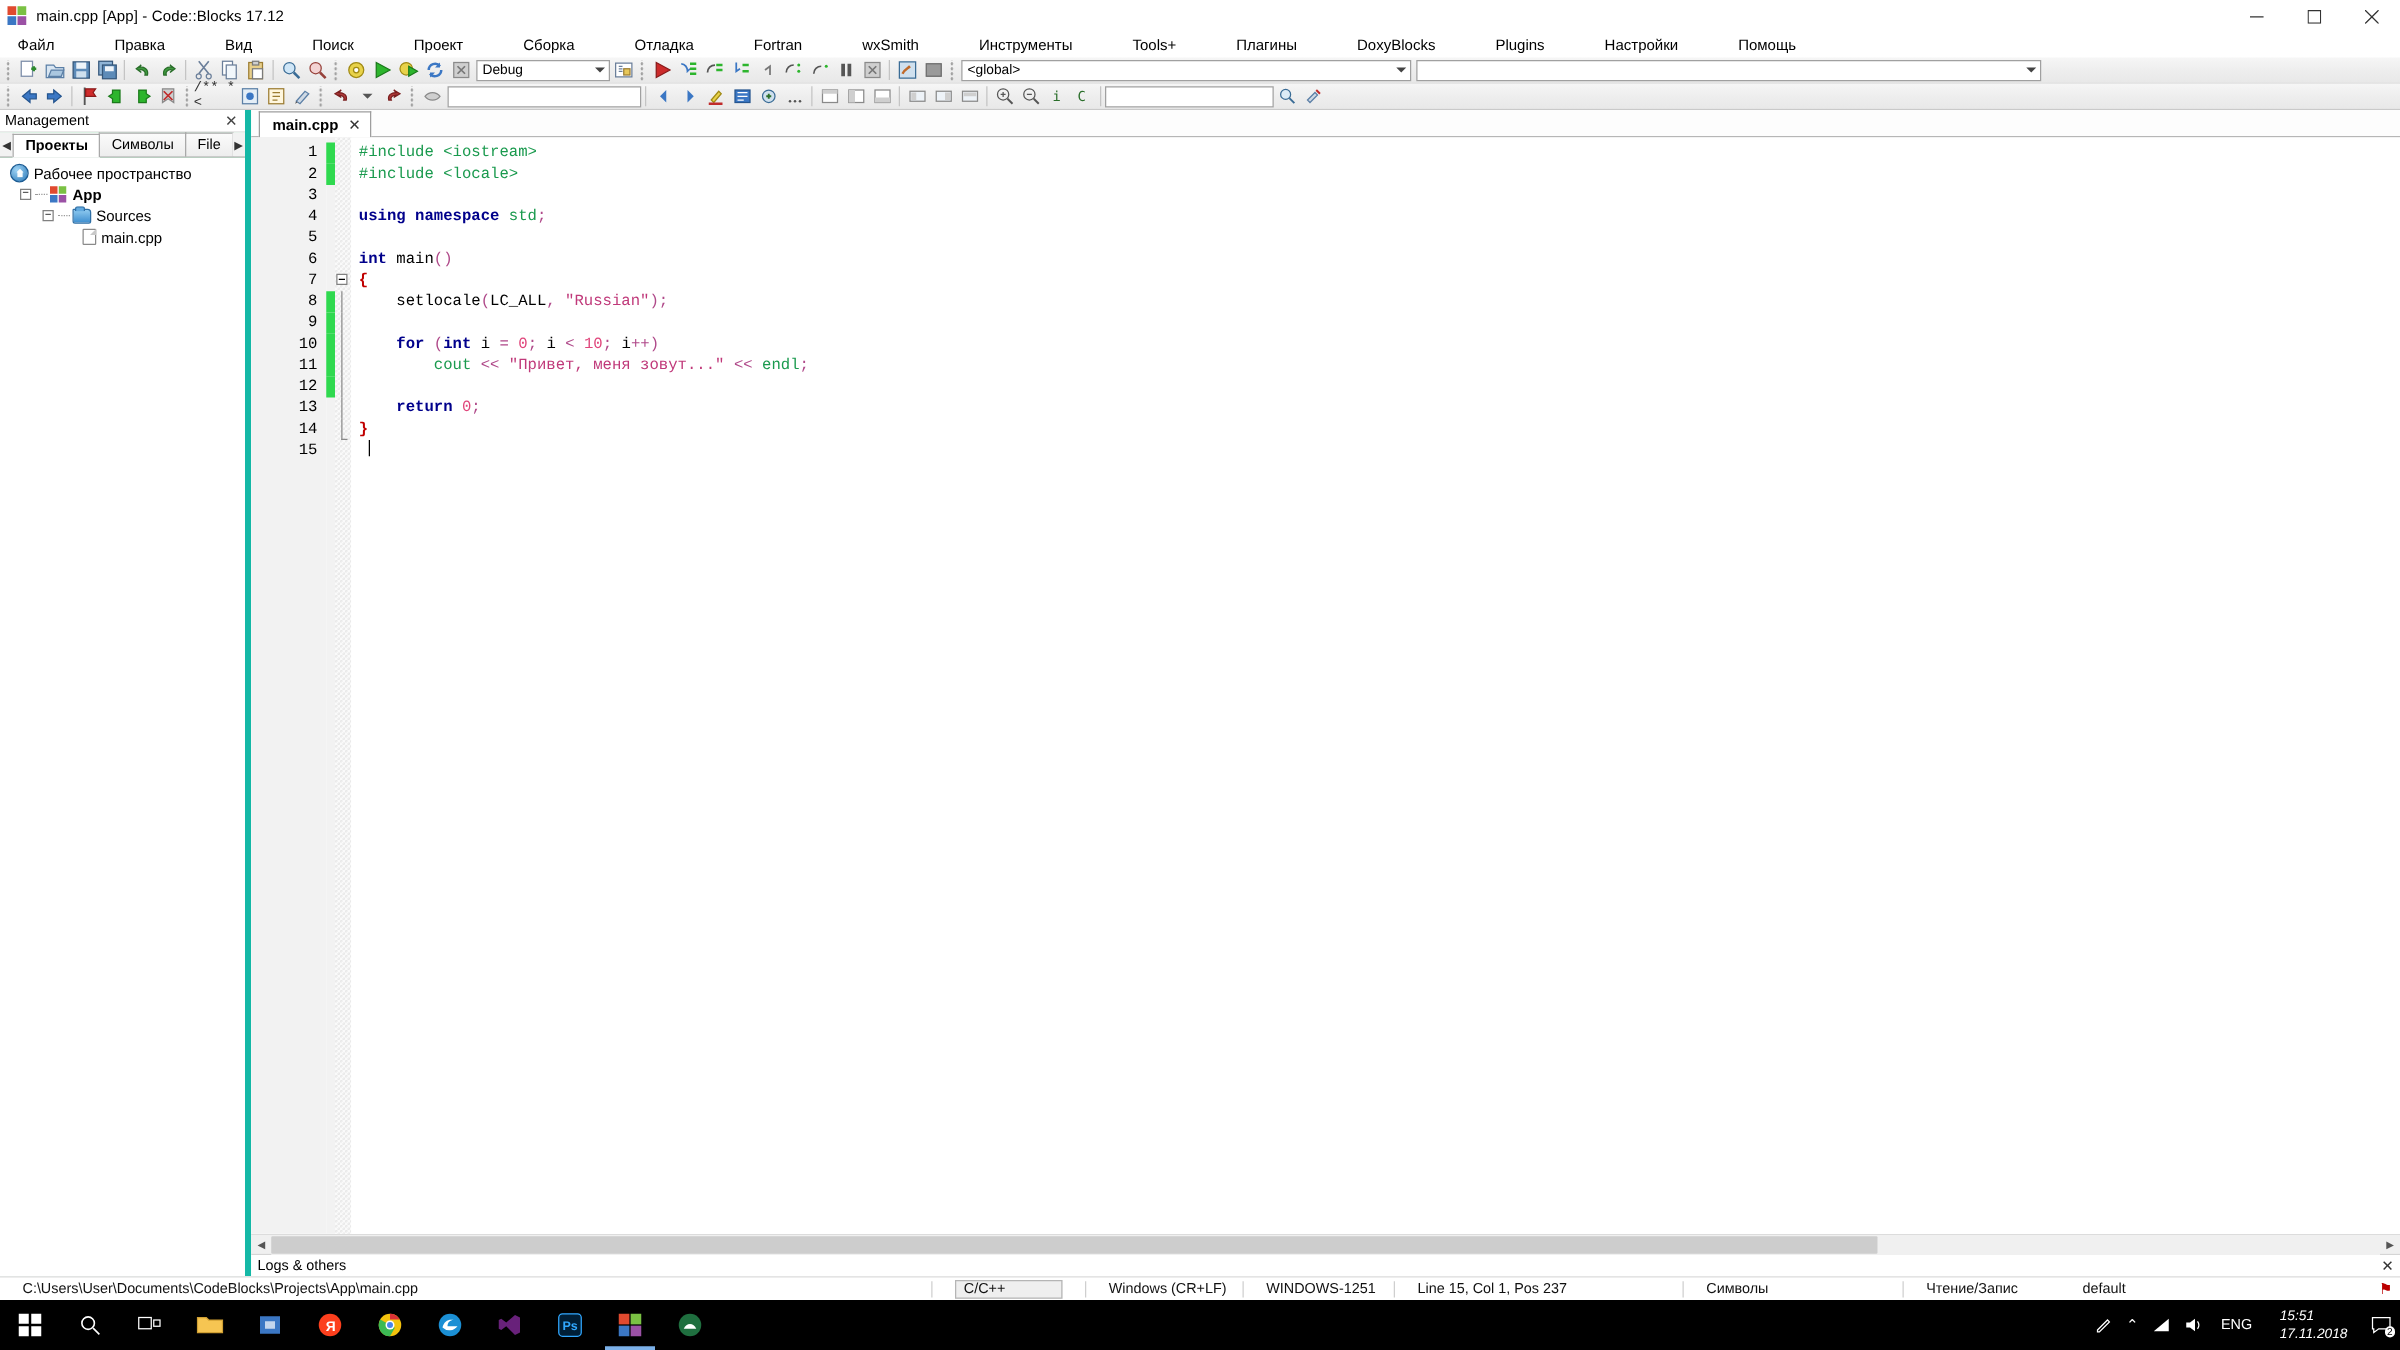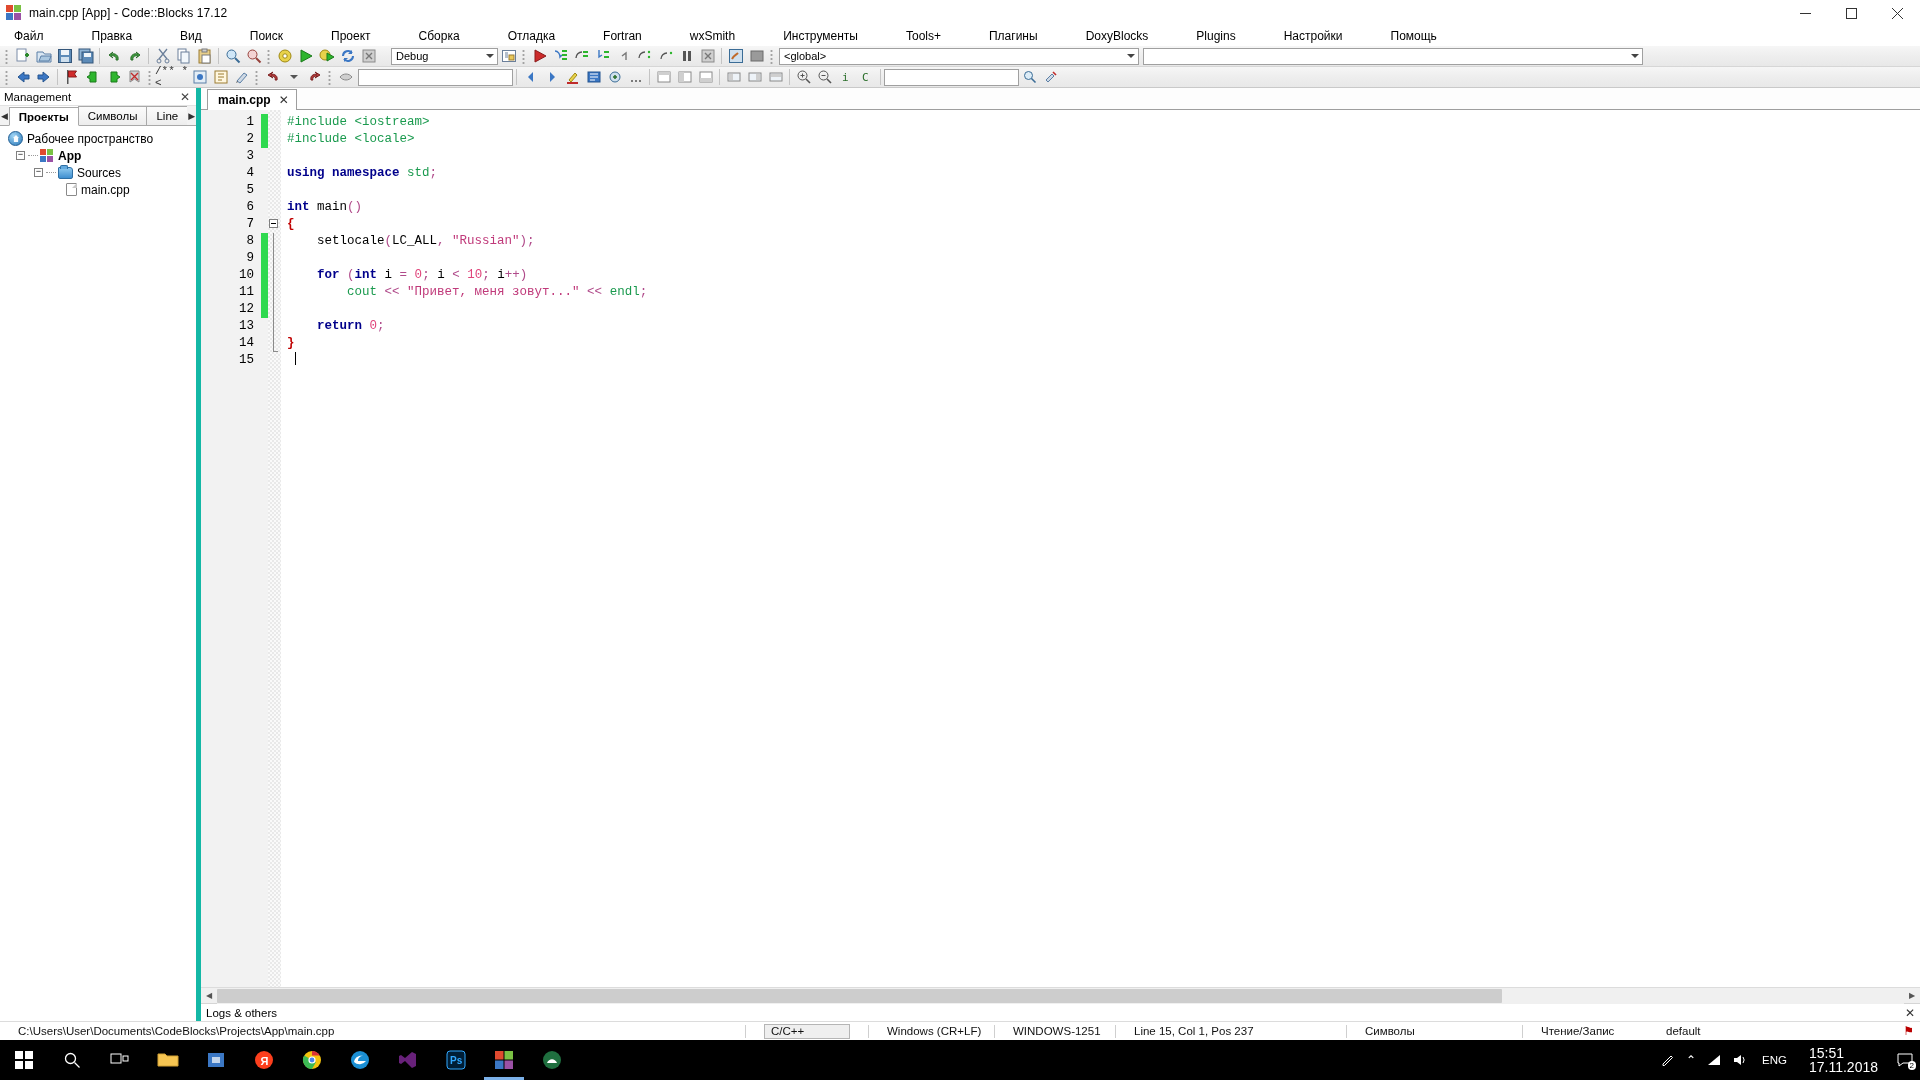--- a/index.html
+++ b/index.html
@@ -74,21 +74,21 @@
     height: 17px; border: 1px solid #a0a0a0; background: #fff;
     display: inline-flex; align-items: center;
     font-size: 11px; padding-left: 4px; color: #000;
     position: relative;
   }
   .tcombo .arrow {
     position: absolute; right: 3px; top: 50%; transform: translateY(-50%);
     width: 0; height: 0; border-left: 4px solid transparent; border-right: 4px solid transparent;
     border-top: 4px solid #444;
   }
-  .tcombo.debug { width: 107px; margin-left: 12px; }
+  .tcombo.debug { width: 107px; margin-left: 2px; }
   .tcombo.scope { width: 360px; margin-left: 2px; }
   .tcombo.wide { width: 500px; }
   .tcombo.mini { width: 135px; height: 17px; }
 
   
   .ic { display: block; }
 
   
   .main { flex: 1; display: flex; min-height: 0; background: #ffffff; }
 
@@ -271,21 +271,21 @@
   .tb-start .sq i { position: absolute; width: 8px; height: 8px; background: #fff; }
   .tb-start .sq i:nth-child(1){left:0;top:0;}
   .tb-start .sq i:nth-child(2){left:10px;top:0;}
   .tb-start .sq i:nth-child(3){left:0;top:10px;}
   .tb-start .sq i:nth-child(4){left:10px;top:10px;}
   .tb-item { width: 48px; height: 40px; display: flex; align-items: center; justify-content: center; position: relative; }
   .tb-item.active::after {
     content:''; position:absolute; left:4px; right:4px; bottom:0; height:3px; background:#7bb0e8;
   }
   .tray { margin-left: auto; display: flex; align-items: center; height: 40px; padding-right: 6px; gap: 10px; }
-  .tray-clock { text-align: left; font-size: 14px; line-height: 14px; padding: 0 8px; }
+  .tray-clock { text-align: left; font-size: 11px; line-height: 14px; padding: 0 8px; font-style: italic; }
   .tray-ic { font-size: 12px; color: #fff; display:flex; align-items:center; }
   .tray-lang { font-size: 11.5px; padding: 0 4px; }
 </style>
 </head>
 <body>
 
 <div id="app">
 
   <div class="titlebar">
     <div class="tb-icon">
@@ -738,21 +738,21 @@
 
     <div class="mgmt">
       <div class="mgmt-head">
         <span>Management</span>
         <span class="x">✕</span>
       </div>
       <div class="mgmt-tabs">
         <div class="tab-scroll">◀</div>
         <div class="mtab active">Проекты</div>
         <div class="mtab">Символы</div>
-        <div class="mtab">Line</div>
+        <div class="mtab">File</div>
         <div class="tab-scroll">▶</div>
       </div>
       <div class="tree">
         <div class="tnode" style="padding-left:4px;">
           <span class="ic-workspace"></span>
           <span class="lbl">Рабочее пространство</span>
         </div>
         <div class="tnode bold" style="padding-left:12px;">
           <span class="expander">−</span>
           <span class="dots"></span>

